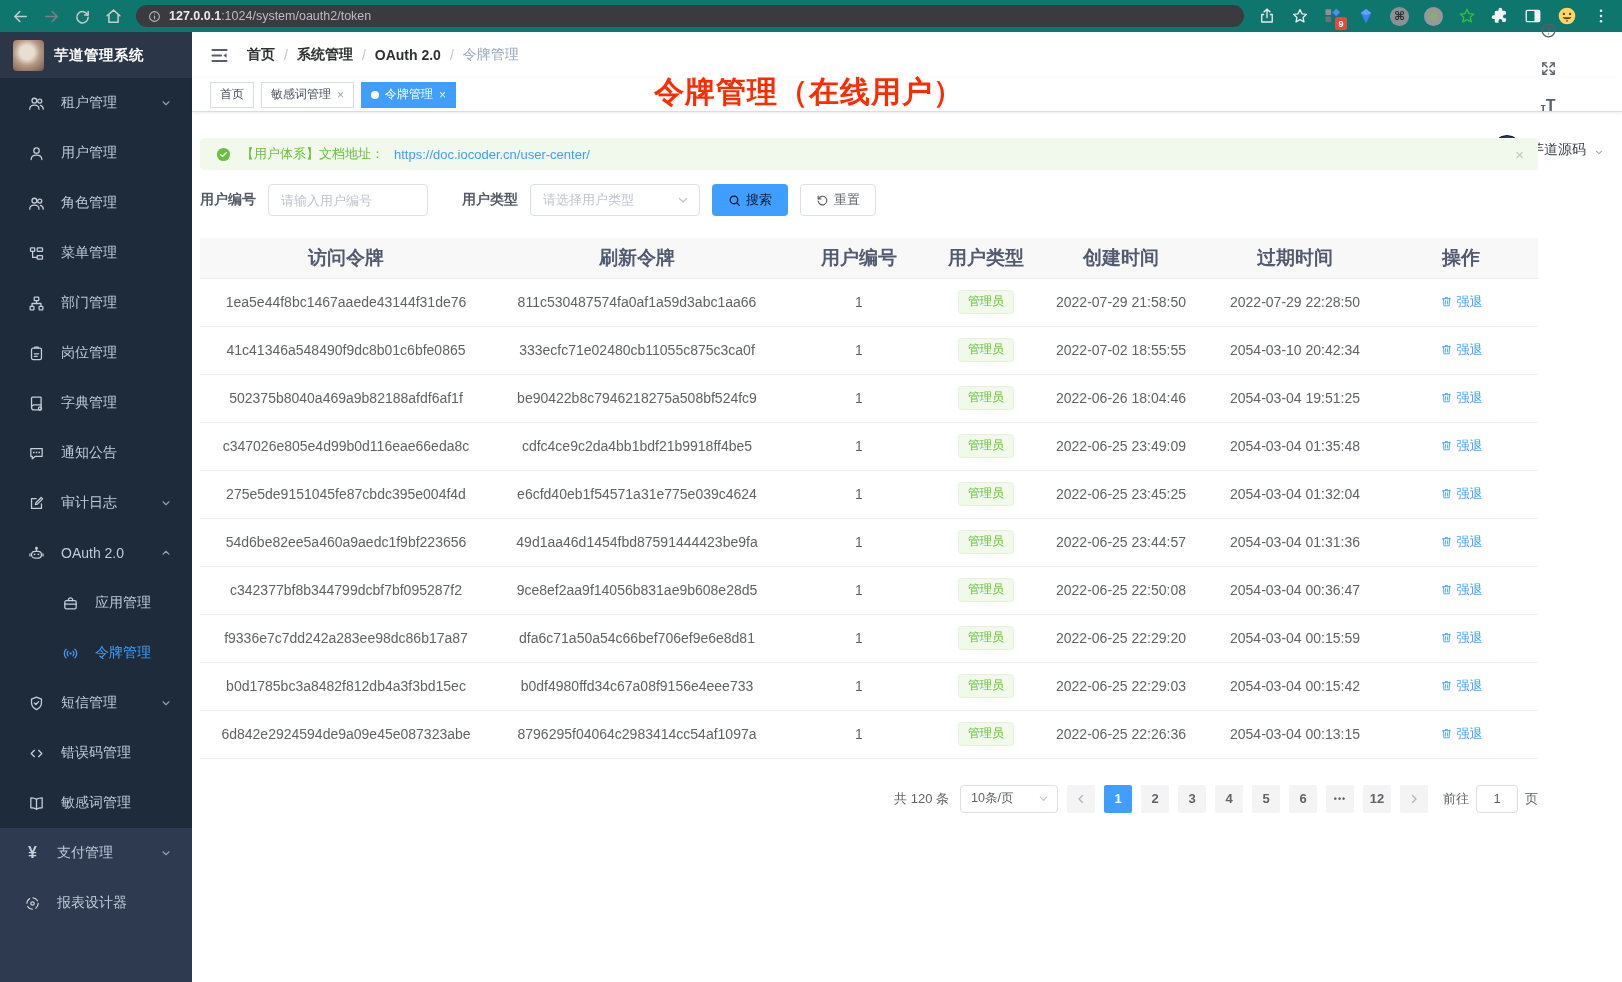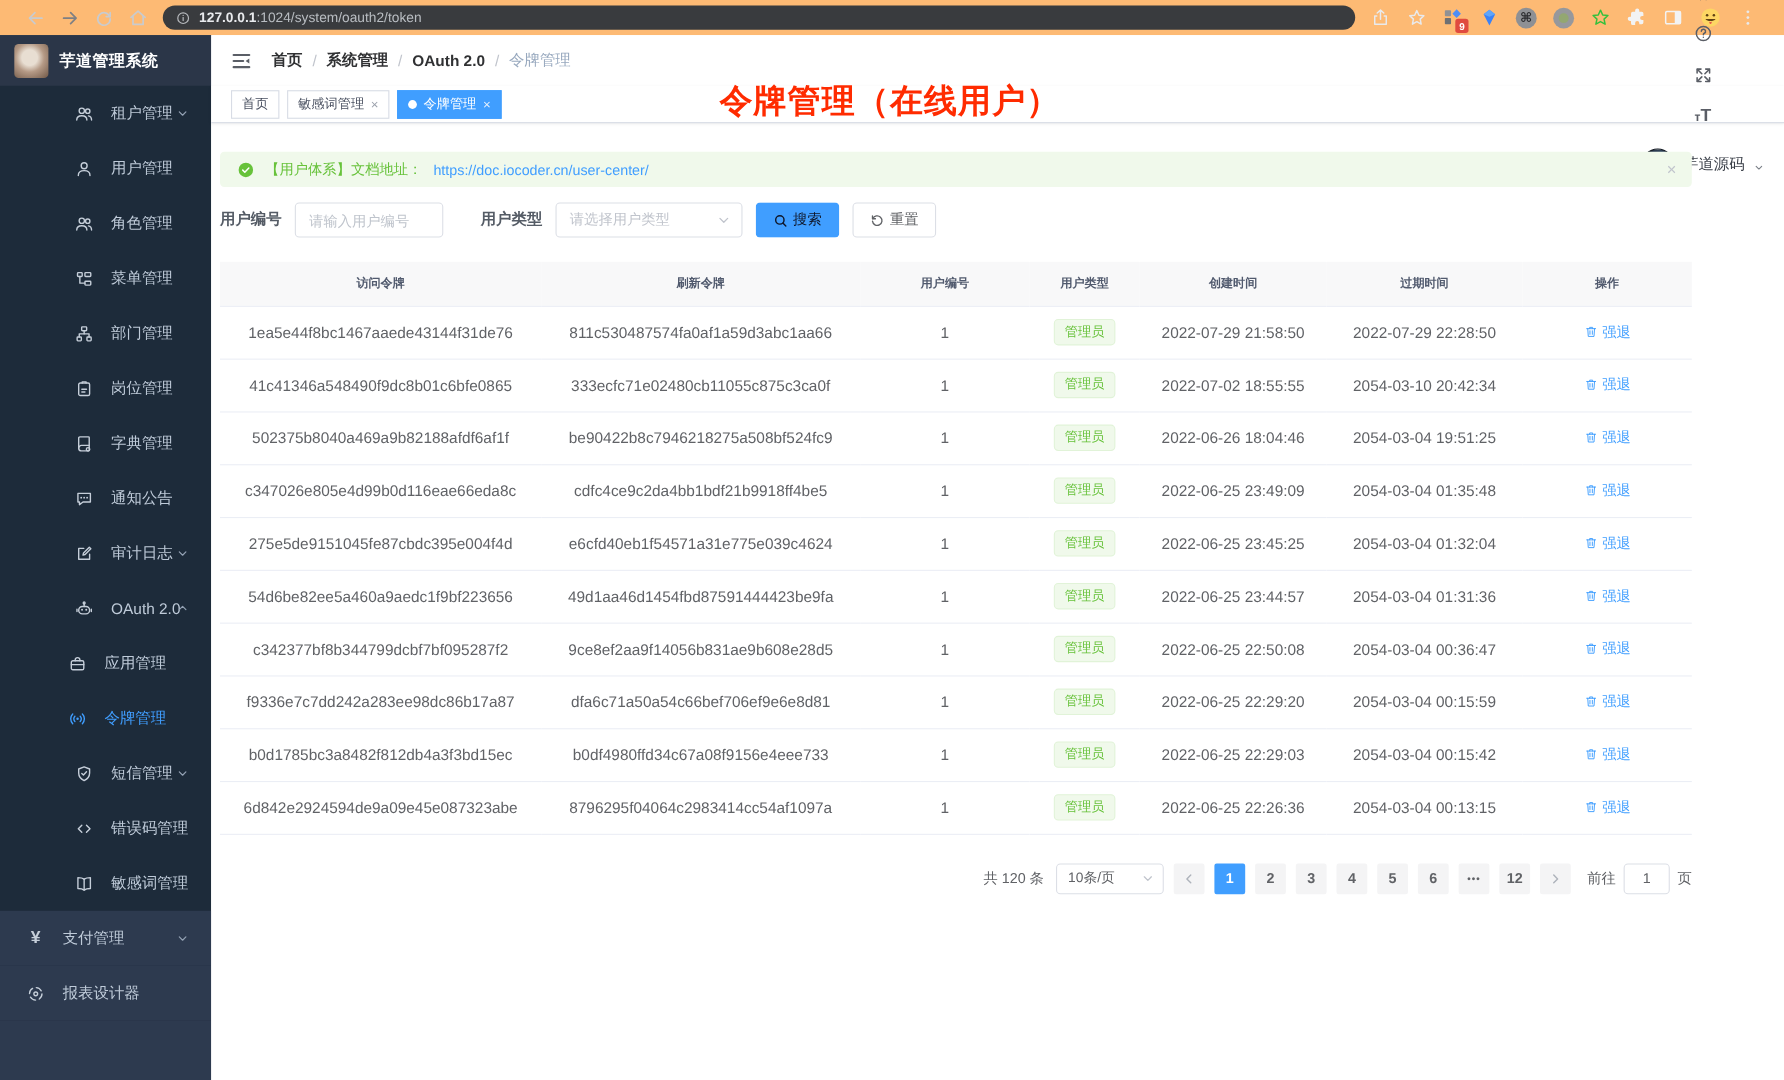--- a/index.html
+++ b/index.html
@@ -2,21 +2,21 @@
 <html><head>
 <meta charset="utf-8">
 <style>
   * { box-sizing: border-box; margin: 0; padding: 0; }
   html,body { width:1622px; height:982px; overflow:hidden; }
   body { font-family:"Liberation Sans","DejaVu Sans",sans-serif; background:#fff; color:#606266; }
   .ic { display:inline-flex; align-items:center; justify-content:center; }
   .ic svg { width:100%; height:100%; }
 
   
-  .browser-bar { height:32px; background:#fdba74; display:flex; align-items:center; padding:0 24px; gap:14px; }
+  .browser-bar { height:32px; background:#0f766e; display:flex; align-items:center; padding:0 12px; gap:14px; }
   .nav-ic { width:17px; height:17px; color:#c9cbce; }
   .nav-ic.dim { color:#7e8084; }
   .url-pill { flex:1; height:22px; background:#393b3e; border-radius:12px; display:flex; align-items:center; padding:0 12px; gap:8px; min-width:0; }
   .url-pill .ic { width:13px; height:13px; color:#b7babe; flex:0 0 auto; }
   .url-text { font-size:12.5px; white-space:nowrap; overflow:hidden; }
   .url-host { color:#e8eaed; font-weight:600; }
   .url-rest { color:#b9bdc2; }
   .ext-cluster { display:flex; align-items:center; gap:15px; flex:0 0 auto; }
   .ext-ic { width:18px; height:18px; color:#e8eaed; position:relative; }
   .ext-badge { position:absolute; right:-5px; bottom:-5px; background:#e04a3f; color:#fff; font-size:9px; font-weight:700; width:12px; height:13px; border-radius:2.5px; display:flex; align-items:center; justify-content:center; }
@@ -28,21 +28,21 @@
   
   .app { display:flex; height:950px; }
   .sidebar { width:192px; background:#1d2b3a; display:flex; flex-direction:column; flex:0 0 auto; }
   .logo-bar { height:46px; background:#2b3648; display:flex; align-items:center; padding:0 13px; gap:10px; flex:0 0 auto; }
   .logo-img { width:31px; height:31px; border-radius:4px; background:radial-gradient(circle at 45% 40%, #e8ded2 0 28%, #b59a86 52%, #6f5746 100%); flex:0 0 auto; }
   .logo-title { color:#fff; font-size:14.5px; font-weight:700; letter-spacing:.5px; }
   .menu { flex:1; display:flex; flex-direction:column; }
   .menu-item { height:50px; display:flex; align-items:center; color:#bfcbd9; font-size:14px; cursor:pointer; position:relative; flex:0 0 auto; }
   .menu-item .mi-ic { width:17px; height:17px; margin-right:16px; color:#c5ced9; flex:0 0 auto; }
   .menu-item.lvl0 { padding-left:24px; background:#2d3a4f; }
-  .menu-item.lvl1 { padding-left:68px; }
+  .menu-item.lvl1 { padding-left:28px; }
   .menu-item.lvl2 { padding-left:62px; }
   .menu-item.active { color:#409eff; }
   .menu-item.active .mi-ic { color:#409eff; }
   .mi-arrow { position:absolute; right:20px; width:12px; height:12px; color:#93a1b3; }
   .menu-filler { flex:1; background:#2d3a4f; }
   .pay-glyph { font-size:16px; font-weight:700; line-height:1; }
 
   
   .main { flex:1; display:flex; flex-direction:column; position:relative; background:#fff; min-width:0; }
   .navbar { height:46px; display:flex; align-items:center; padding:0 18px; flex:0 0 auto; }
@@ -74,31 +74,31 @@
 
   .alert { height:32px; background:#f0f9eb; border-radius:4px; display:flex; align-items:center; padding:0 16px; gap:10px; position:relative; }
   .alert .ck { width:15px; height:15px; }
   .alert-text { color:#67c23a; font-size:13px; }
   .alert-link { color:#409eff; font-size:13px; text-decoration:none; cursor:pointer; }
   .alert-close { position:absolute; right:14px; color:#c0c4cc; font-size:15px; cursor:pointer; line-height:1; }
 
   .filters { display:flex; align-items:center; margin-top:14px; height:32px; }
   .flabel { font-size:14px; font-weight:700; color:#555c66; margin-right:12px; }
   .flabel.second { margin-left:34px; }
-  .el-input { width:135px; height:32px; border:1px solid #dcdfe6; border-radius:4px; padding:0 12px; font-size:13px; color:#606266; outline:none; }
+  .el-input { width:160px; height:32px; border:1px solid #dcdfe6; border-radius:4px; padding:0 12px; font-size:13px; color:#606266; outline:none; }
   .el-input::placeholder { color:#bfc4cc; }
   .el-select { width:170px; height:32px; border:1px solid #dcdfe6; border-radius:4px; padding:0 10px 0 12px; font-size:13px; color:#c0c4cc; display:flex; align-items:center; justify-content:space-between; cursor:pointer; }
   .el-select .ic { width:12px; height:12px; color:#c0c4cc; }
   .btn { height:32px; border-radius:4px; display:inline-flex; align-items:center; gap:5px; font-size:13px; padding:0 15px; cursor:pointer; border:1px solid transparent; }
   .btn .ic { width:13px; height:13px; }
   .btn-primary { background:#409eff; color:#0f172a; margin-left:12px; }
   .btn-plain { background:#fff; border-color:#dcdfe6; color:#606266; margin-left:12px; }
 
   table.grid { width:1338px; border-collapse:collapse; margin-top:22px; table-layout:fixed; }
-  table.grid th { height:40px; background:#f8f8f9; color:#515a6e; font-size:11px; font-weight:700; border-bottom:1px solid #ebeef5; text-align:center; }
+  table.grid th { height:40px; background:#f8f8f9; color:#515a6e; font-size:19px; font-weight:700; border-bottom:1px solid #ebeef5; text-align:center; }
   table.grid td { height:48px; font-size:14px; color:#606266; text-align:center; border-bottom:1px solid #ebeef5; white-space:nowrap; overflow:hidden; }
   .badge { display:inline-block; padding:3px 9px; background:#f0f9eb; border:1px solid #e1f3d8; color:#67c23a; font-size:12px; border-radius:4px; line-height:1.3; }
   .action-link { color:#409eff; font-size:13px; display:inline-flex; align-items:center; gap:4px; cursor:pointer; }
   .action-link .ic { width:13px; height:13px; }
 
   .pagination { width:1338px; margin-top:26px; display:flex; align-items:center; justify-content:flex-end; gap:9px; font-size:13px; color:#606266; }
   .pg-total { margin-right:2px; }
   .pg-size { width:98px; height:28px; border:1px solid #dcdfe6; border-radius:4px; display:flex; align-items:center; justify-content:space-between; padding:0 8px 0 10px; font-size:12.5px; color:#606266; cursor:pointer; }
   .pg-size .ic { width:11px; height:11px; color:#c0c4cc; }
   .pbtn { min-width:28px; height:28px; padding:0 4px; border-radius:2px; background:#f4f4f5; color:#606266; font-weight:600; font-size:13px; display:flex; align-items:center; justify-content:center; cursor:pointer; }

